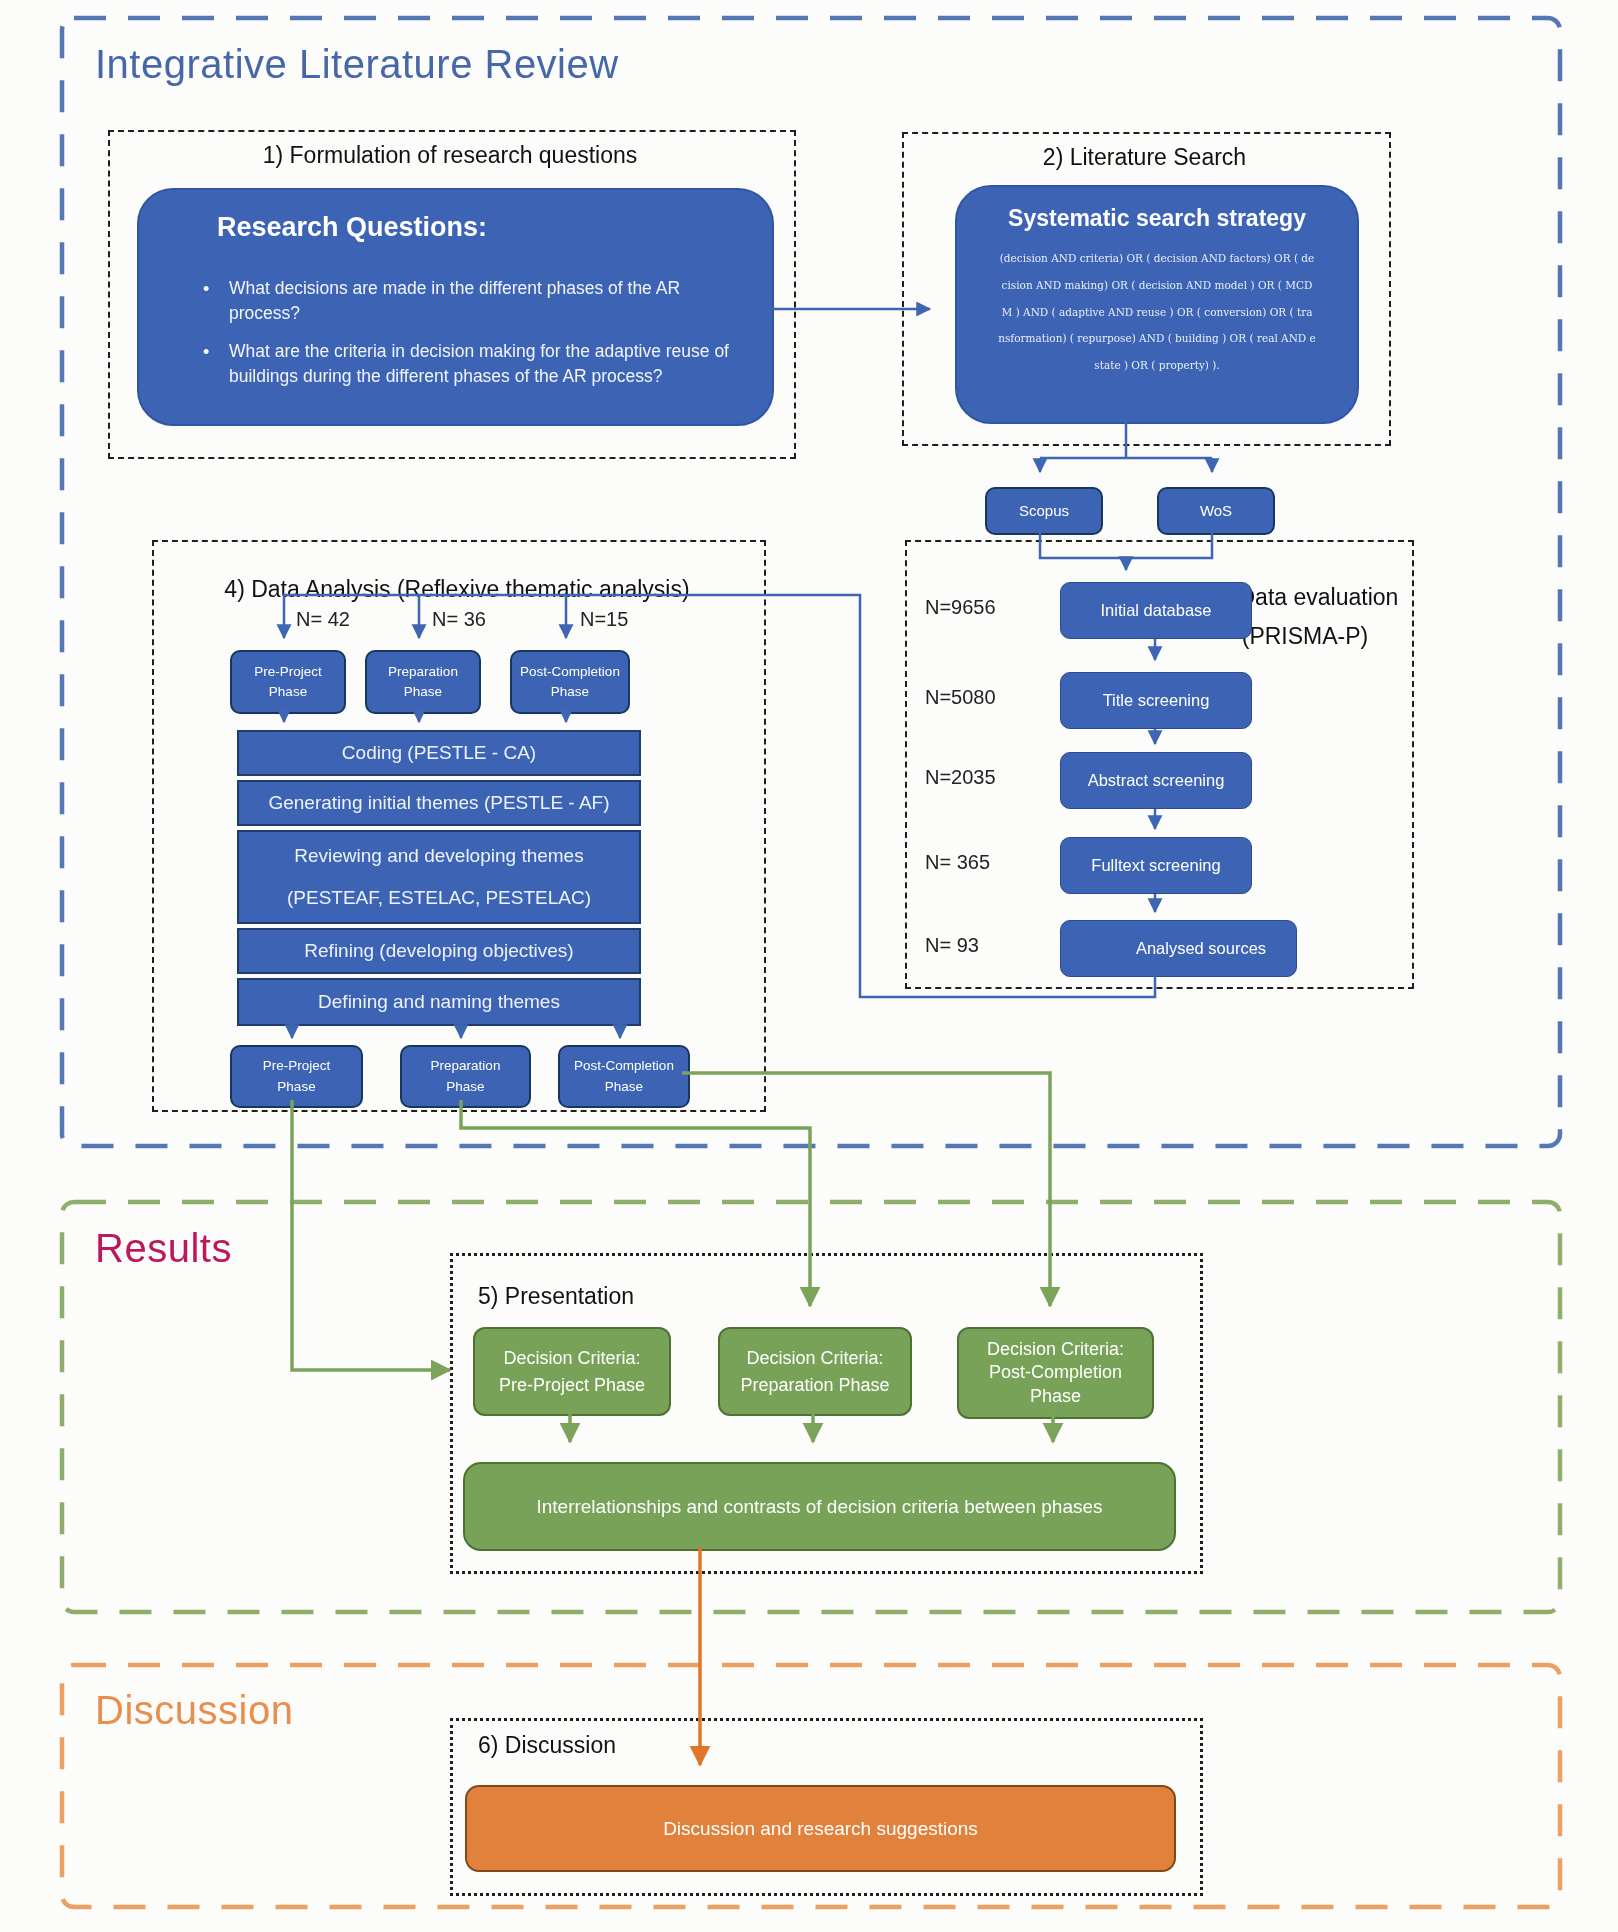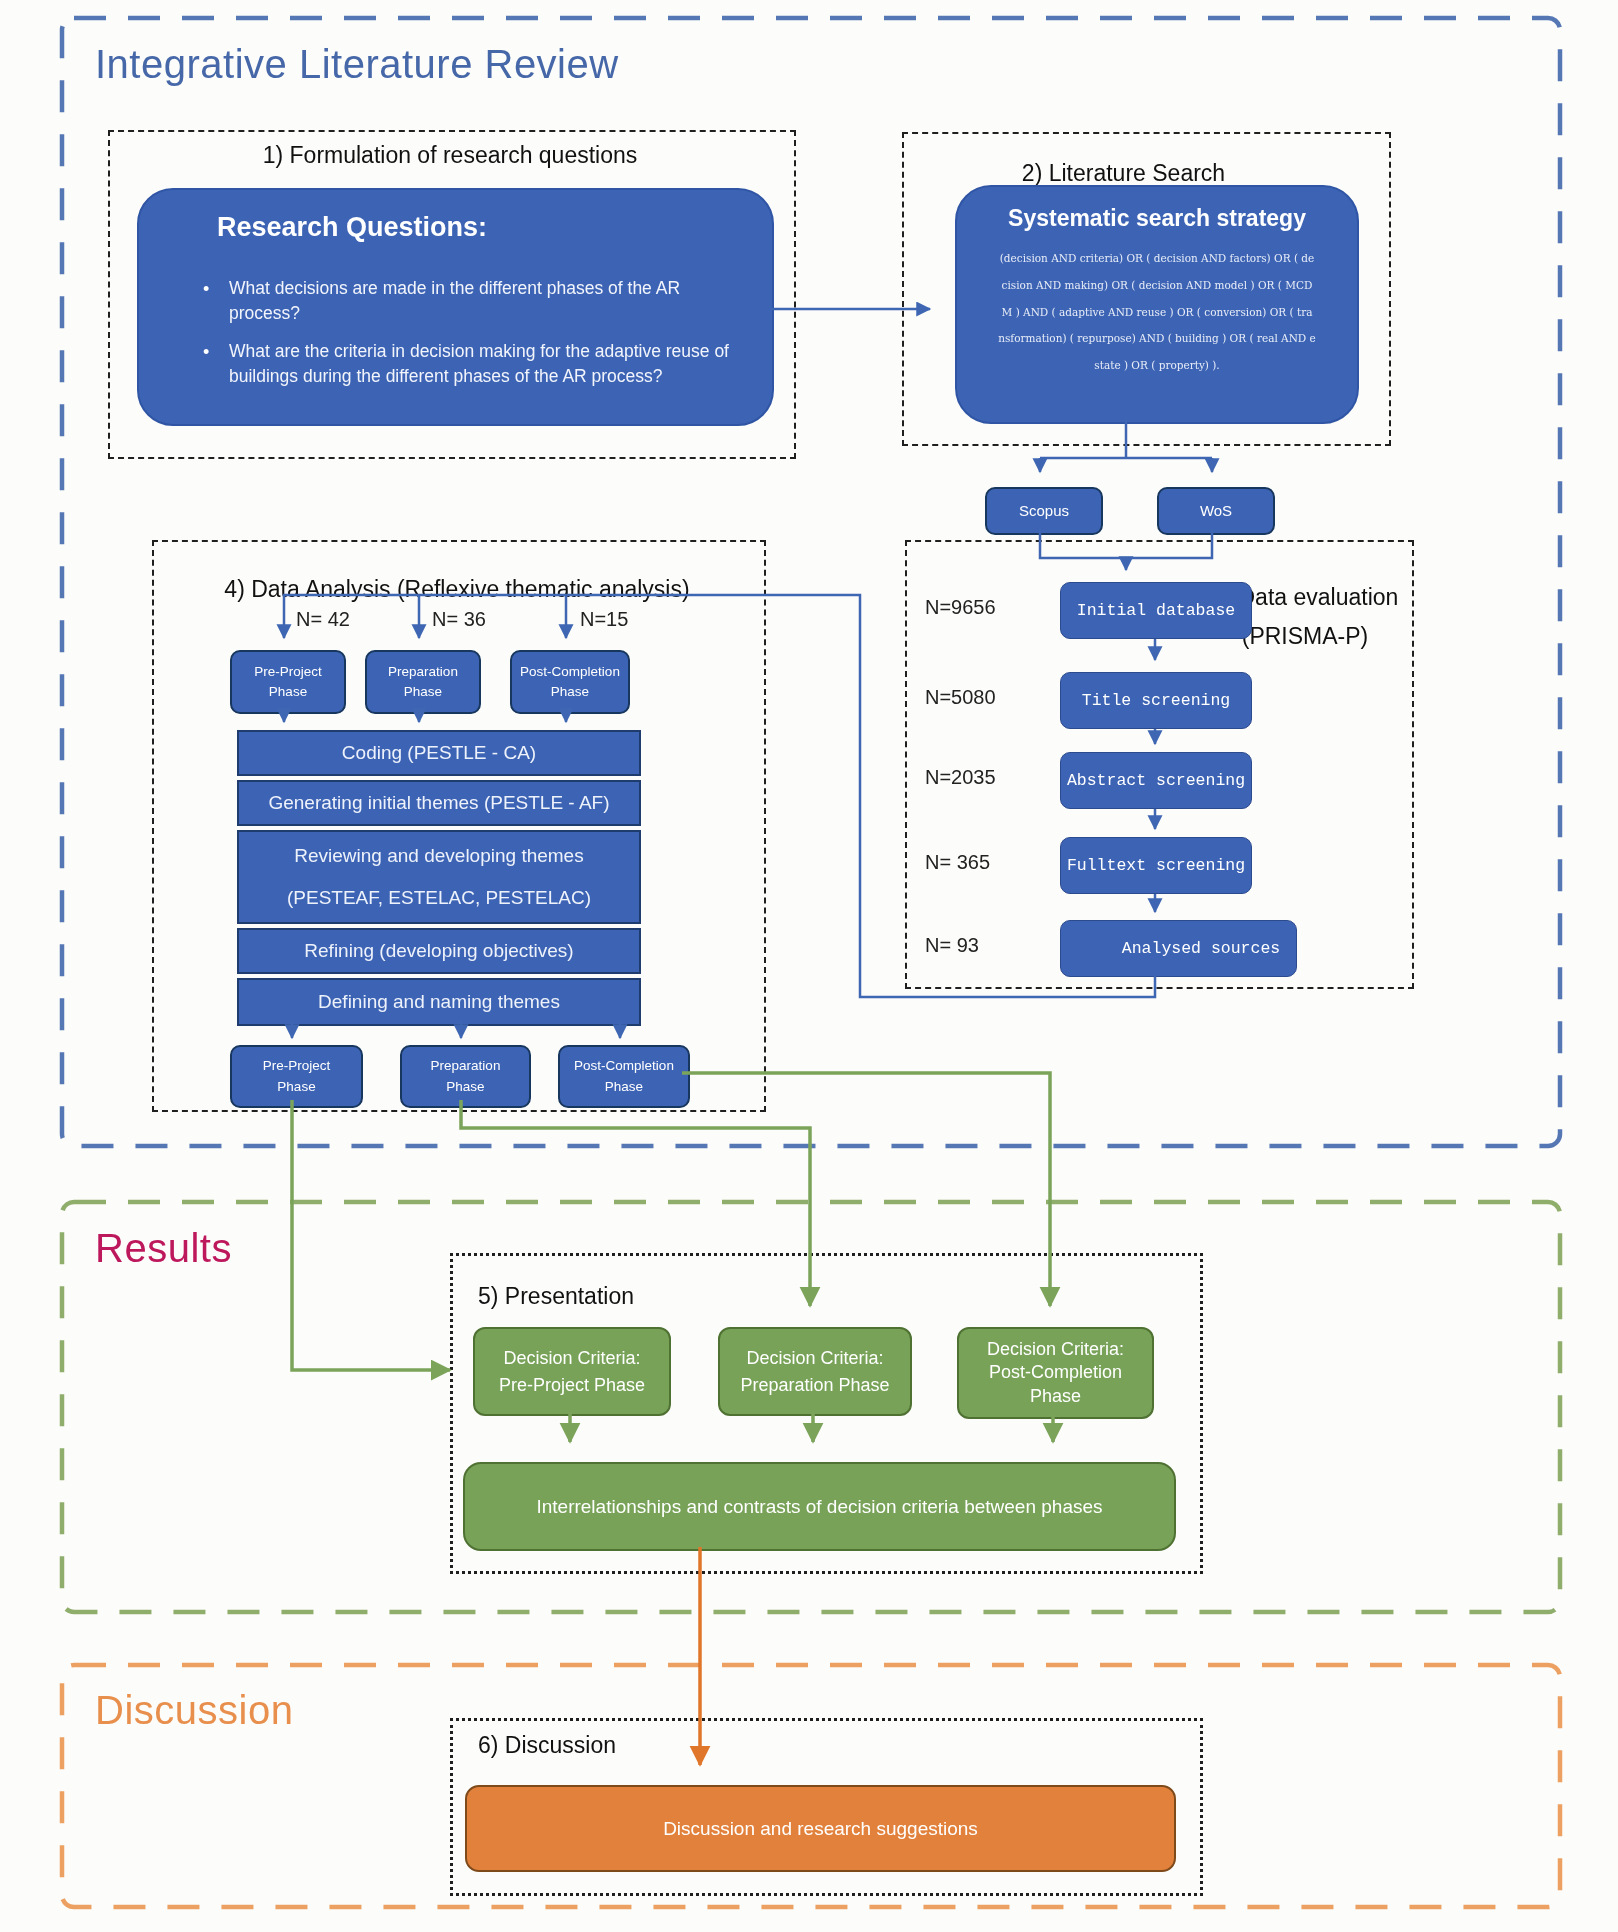--- a/index.html
+++ b/index.html
@@ -14,21 +14,21 @@
   .bluebox{position:absolute;background:#3d64b4;border:2px solid #2f55a4;color:#fff;}
   .rounded-big{border-radius:36px;}
   .smallblue{position:absolute;background:#3d64b4;border:2px solid #17375e;border-radius:10px;
              color:#fff;display:flex;align-items:center;justify-content:center;text-align:center;
              font-size:13.5px;line-height:1.5;padding:2px;}
   .bar{position:absolute;left:237px;width:400px;background:#3d64b4;border:2px solid #1f3c6e;
        color:#eef2fb;display:flex;align-items:center;justify-content:center;text-align:center;
        font-size:19px;white-space:pre-line;}
   .prismabox{position:absolute;left:1060px;width:190px;height:55px;background:#3d64b4;
              border:1px solid #2c4a8e;border-radius:10px;color:#fff;display:flex;align-items:center;
-             justify-content:center;font-size:16.5px;font-family:Liberation Mono, monospace;}
+             justify-content:center;font-size:16.5px;}
   .nlabel{position:absolute;left:925px;width:110px;text-align:left;font-size:20px;color:#222;}
   .count{position:absolute;font-size:20px;color:#222;font-weight:500;}
   .greenbox{position:absolute;background:#77a257;border:2px solid #4f7233;border-radius:12px;
             color:#fff;display:flex;align-items:center;justify-content:center;text-align:center;
             font-size:18px;line-height:1.45;white-space:pre-line;}
   .orangebox{position:absolute;background:#e2813b;border:2px solid #7e4a1a;border-radius:14px;
              color:#fff;display:flex;align-items:center;justify-content:center;text-align:center;
              font-size:19px;}
   .rqtitle{position:absolute;left:78px;top:22px;font-size:27px;font-weight:600;color:#fff;}
   .rqlist{position:absolute;left:48px;top:78px;width:545px;margin:8px;padding:0;list-style:none;}
@@ -61,21 +61,21 @@
   <div class="steplabel centerlabel" style="left:108px;top:142px;width:684px;">1) Formulation of research questions</div>
   <div class="bluebox rounded-big" style="left:137px;top:188px;width:633px;height:234px;">
     <div class="rqtitle">Research Questions:</div>
     <ul class="rqlist">
       <li>What decisions are made in the different phases of the AR process?</li>
       <li>What are the criteria in decision making for the adaptive reuse of buildings during the different phases of the AR process?</li>
     </ul>
   </div>
 
   <div class="dotbox" style="left:902px;top:132px;width:485px;height:310px;"></div>
-  <div class="steplabel centerlabel" style="left:881px;top:144px;width:485px;margin-top:16px;">2) Literature Search</div>
+  <div class="steplabel centerlabel" style="left:902px;top:144px;width:485px;">2) Literature Search</div>
   <div class="bluebox rounded-big" style="left:955px;top:185px;width:400px;height:235px;">
     <div class="searchtitle">Systematic search strategy</div>
     <div class="querytext">(decision AND criteria) OR ( decision AND factors) OR ( de
 cision AND making) OR ( decision AND model ) OR ( MCD
 M ) AND ( adaptive AND reuse ) OR ( conversion) OR ( tra
 nsformation) ( repurpose) AND ( building ) OR ( real AND e
 state ) OR ( property) ).</div>
   </div>
   <div class="smallblue" style="left:985px;top:487px;width:110px;height:40px;font-size:15px;">Scopus</div>
   <div class="smallblue" style="left:1157px;top:487px;width:110px;height:40px;font-size:15px;">WoS</div>

